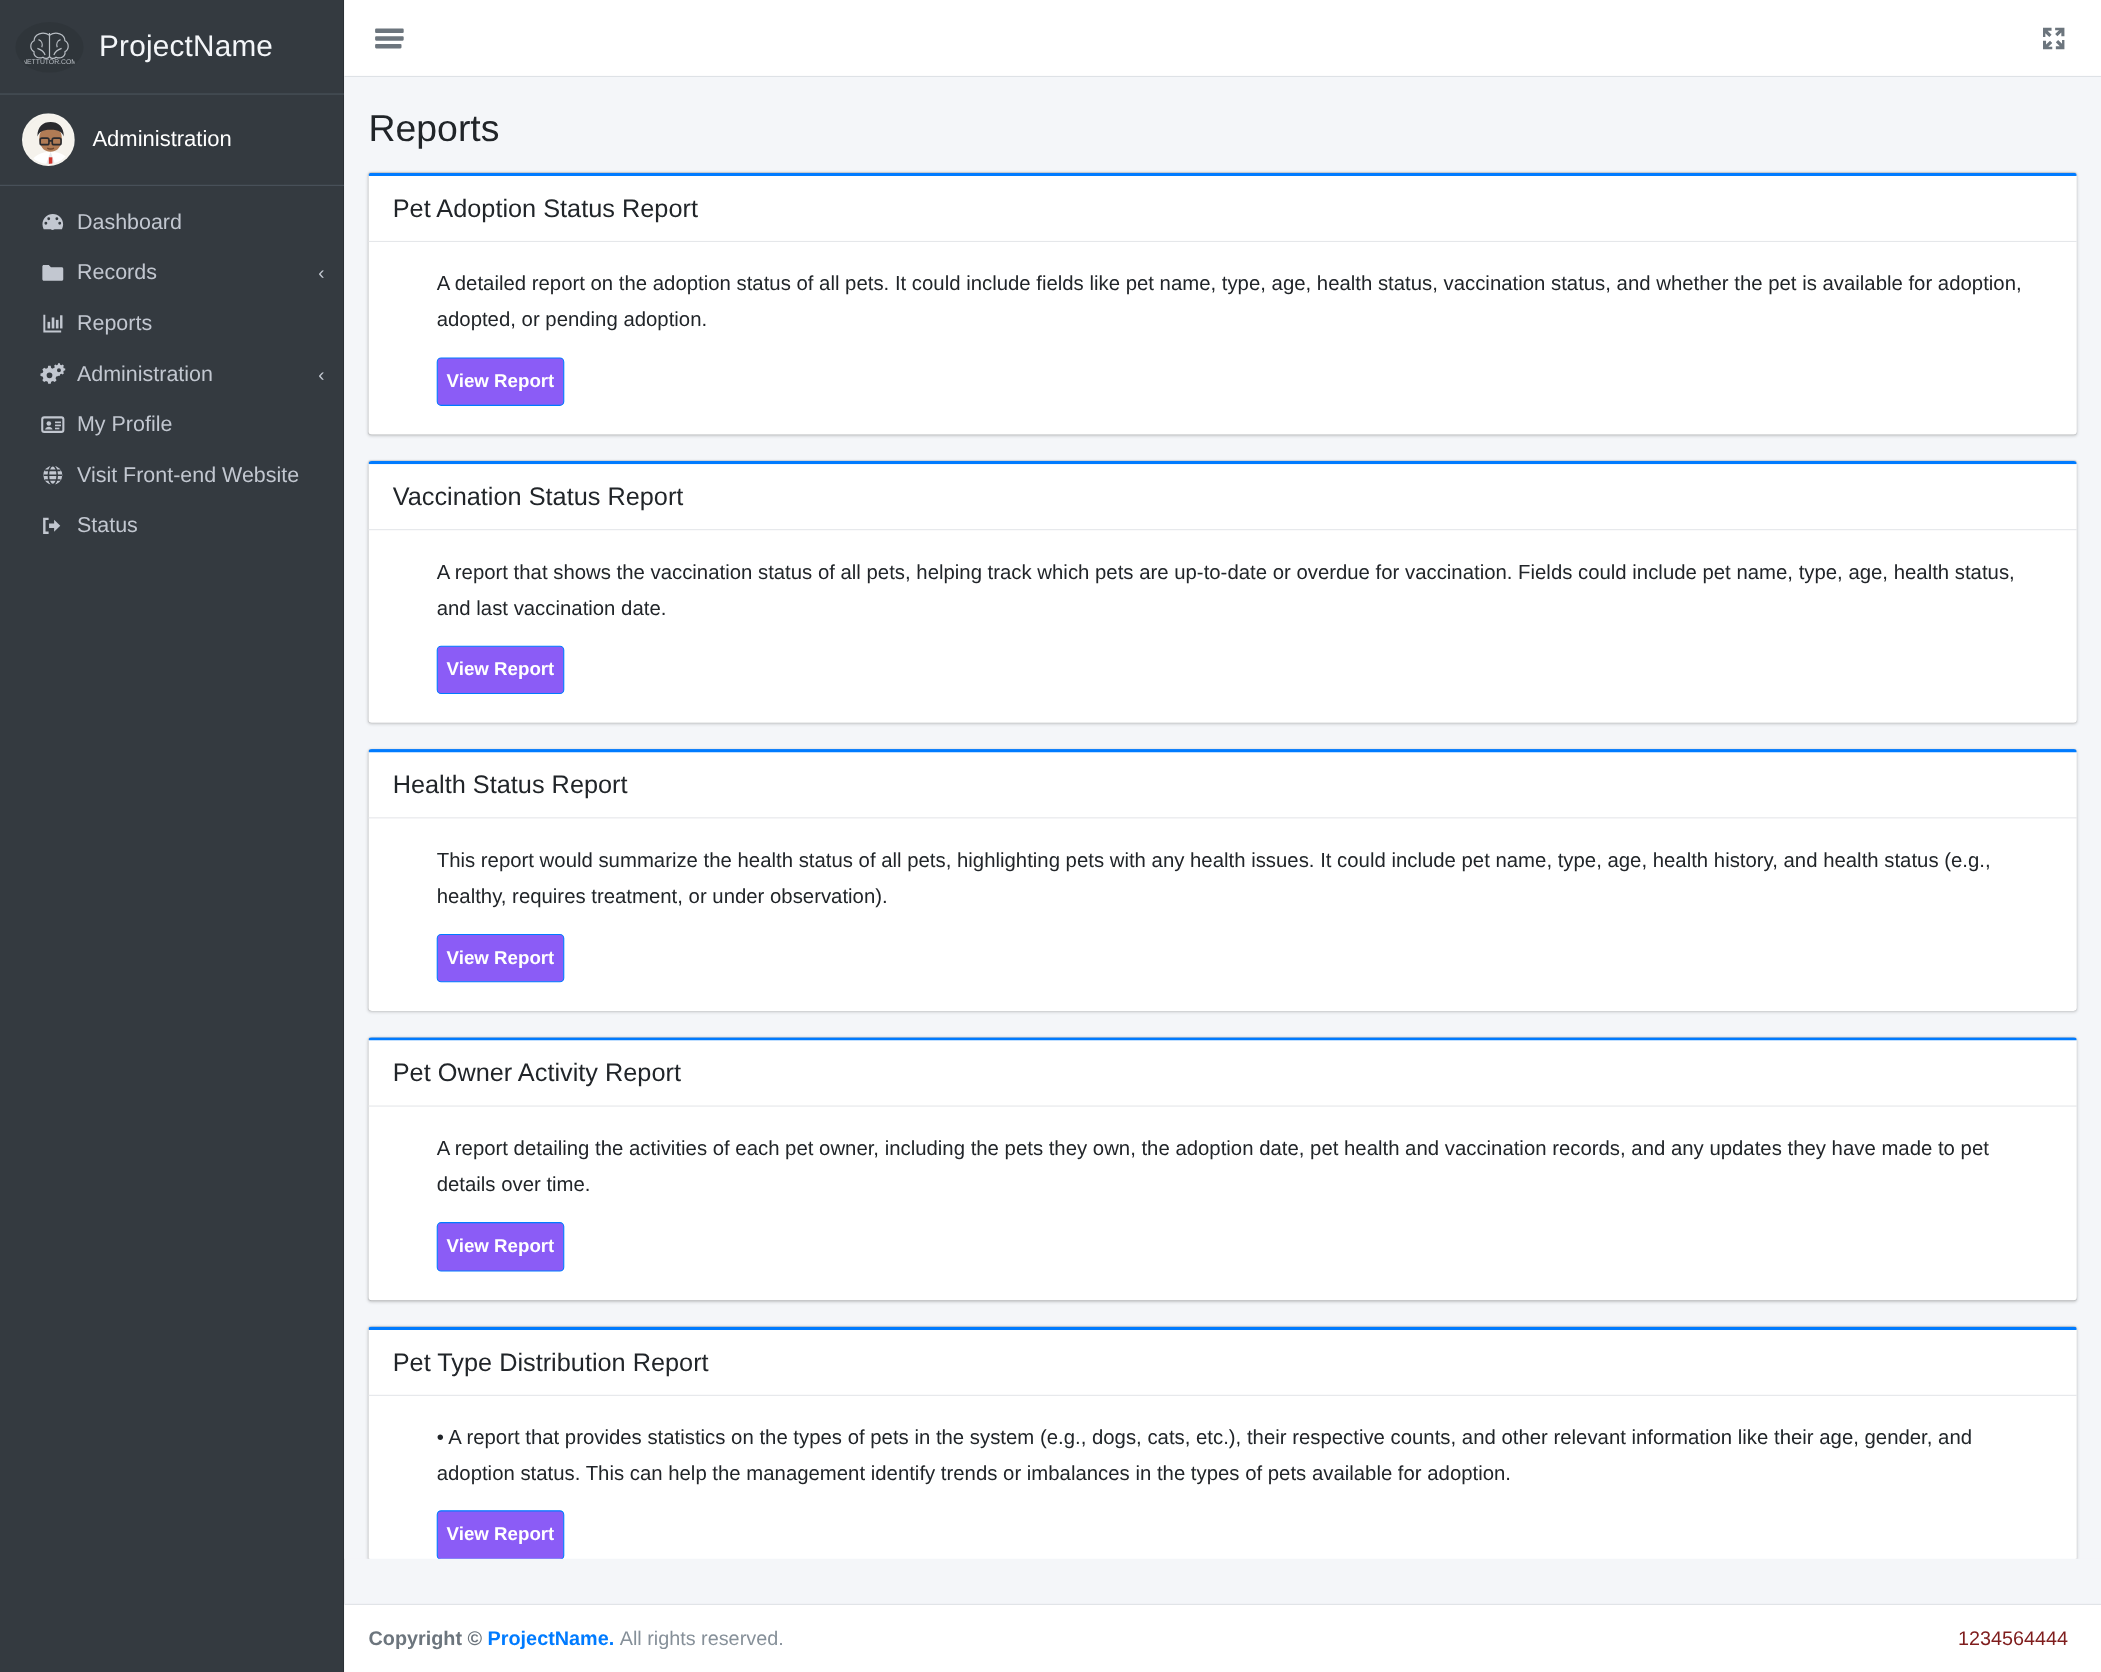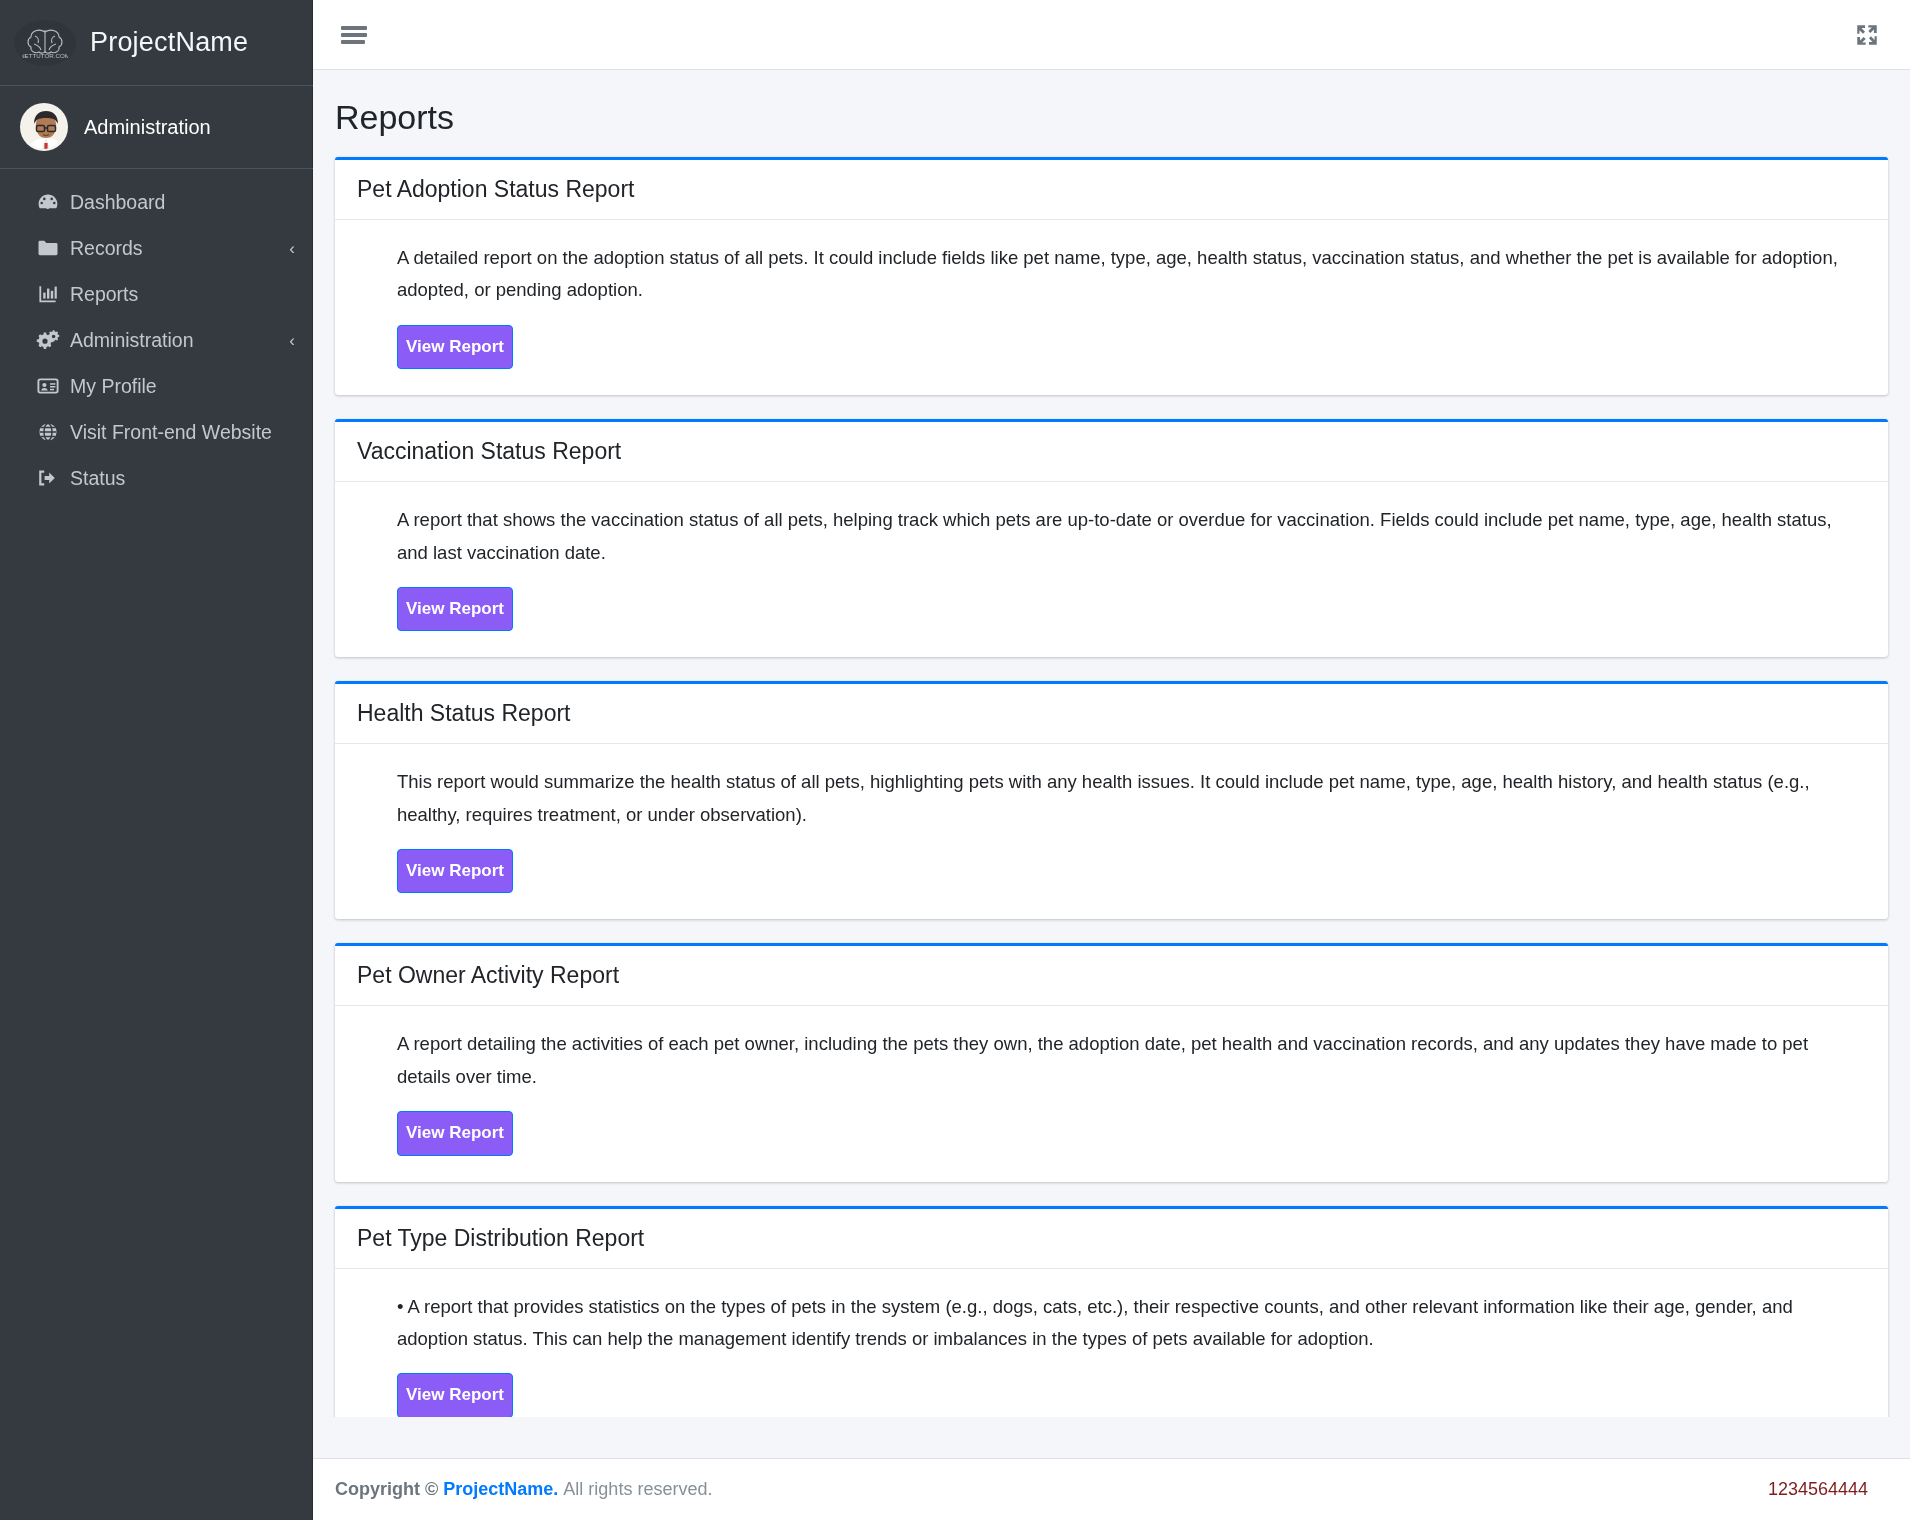--- a/index.html
+++ b/index.html
@@ -164,21 +164,21 @@
     padding: 11px 8px;
     border-radius: 4px;
     cursor: pointer;
     font-family: "Liberation Sans", sans-serif;
     line-height: 1.2;
   }
 
   .footer {
     background: #ffffff;
     border-top: 1px solid #dee2e6;
-    padding: 20px 42px 20px 22px;
+    padding: 20px 30px 20px 22px;
     display: flex;
     align-items: center;
     font-size: 18px;
     color: #869099;
     flex: 0 0 auto;
     margin-top: 41px;
   }
   .footer-strong { font-weight: 700; color: #6c757d; }
   .footer-link { color: #007bff; font-weight: 700; text-decoration: none; }
   .footer-right { margin-left: auto; color: #7f1d1d; font-size: 18px; }

